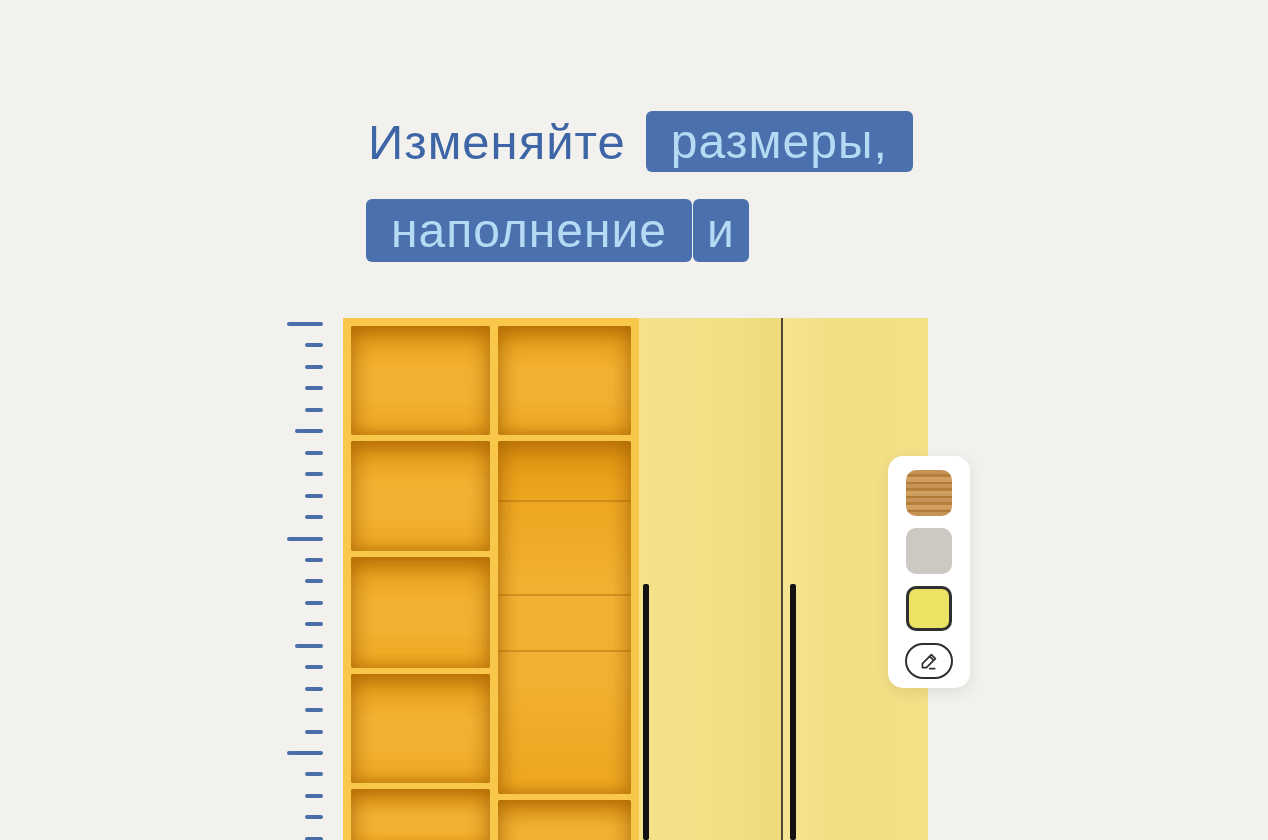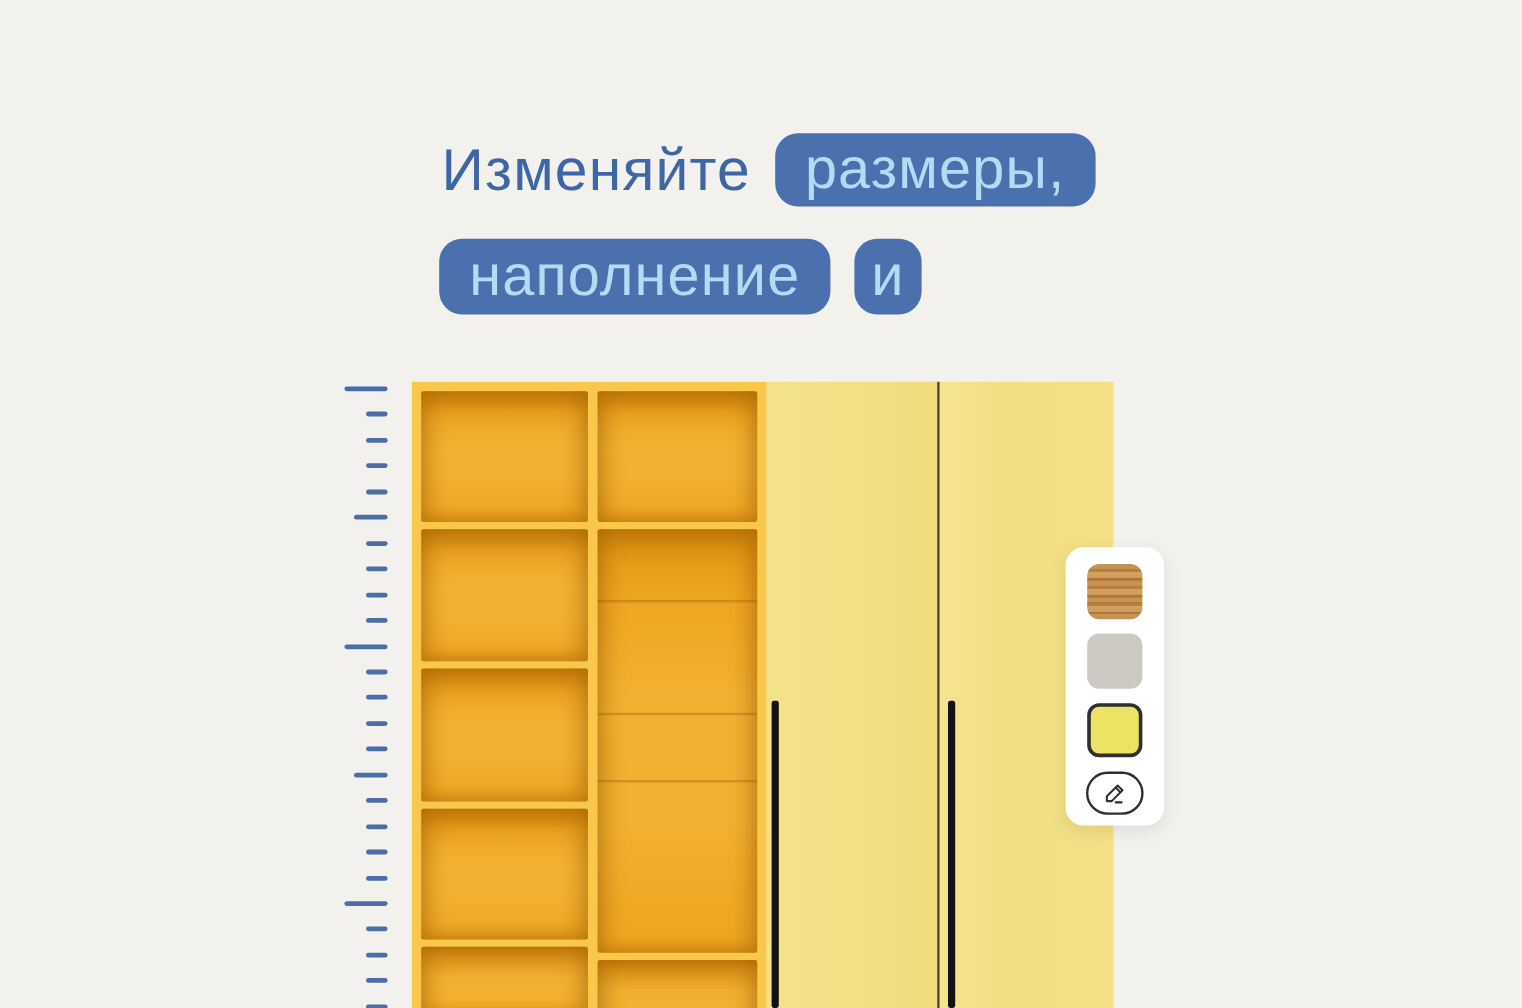--- a/index.html
+++ b/index.html
@@ -8,27 +8,27 @@
     --ruler:#4a6fa8; --frame:#f9c84b; --door:#f3e087; --handle:#121212;
   }
   .screen{
     position:relative; width:1268px; height:840px; overflow:hidden;
     background:var(--bg);
     font-family:"Liberation Sans", sans-serif;
   }
   
   .title-line{position:absolute; display:flex; align-items:center; gap:10px;}
   .title-line.l1{left:368px; top:111px; height:61px;gap:20px;}
-  .title-line.l2{left:366px; top:199px; height:63px; gap:20px;}
+  .title-line.l2{left:366px; top:199px; height:63px; gap:1px;}
   .plain-word{
     font-size:49px; letter-spacing:1px; color:var(--title); white-space:nowrap;
   }
   .chip{
     display:flex; align-items:center; justify-content:center;
-    height:100%; padding:0 25px; border-radius:19px;
+    height:100%; padding:0 25px; border-radius:6px;
     background:var(--badge-bg); color:var(--badge-tx);
     font-size:48px; letter-spacing:1px; white-space:nowrap; box-sizing:border-box;
   }
   .chip.small{padding:0 14px;}
   
   .ruler{position:absolute; left:287px; top:322px; width:36px; height:518px;}
   .tick{position:absolute; right:0; height:4px; border-radius:2px; background:var(--ruler);}
   
   .wardrobe{position:absolute; left:343px; top:318px; width:585px; height:522px; overflow:hidden;}
   .open-section{position:absolute; left:0; top:0; width:296px; height:522px; background:var(--frame);}

